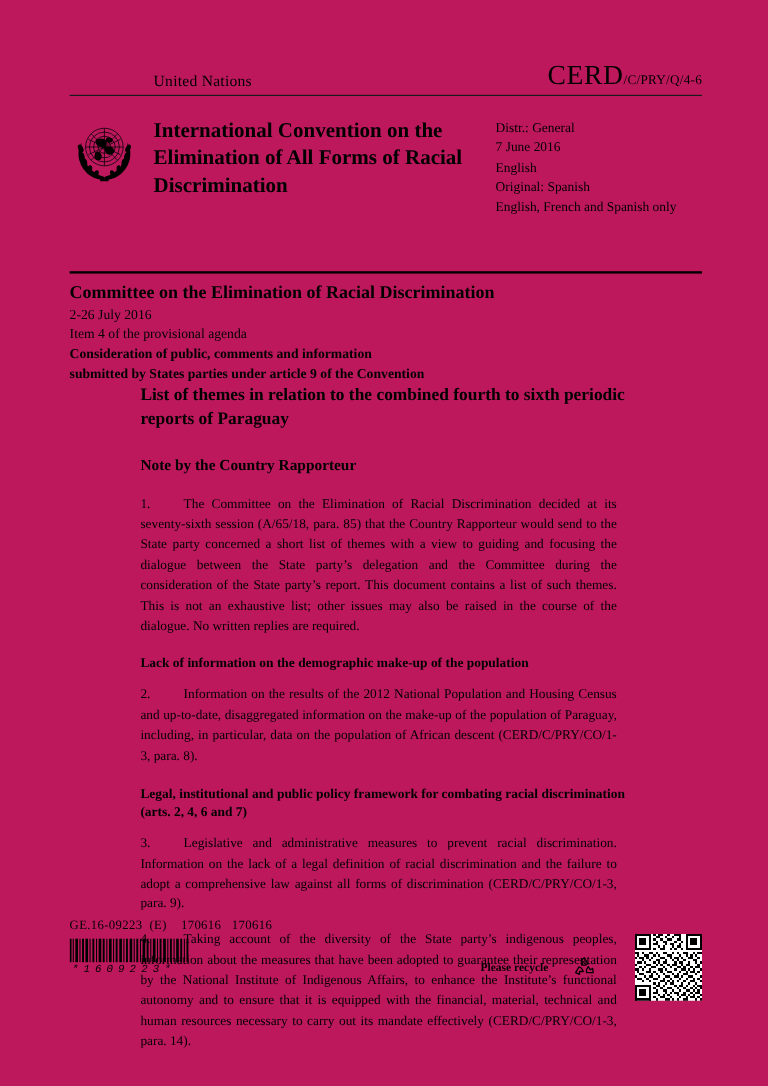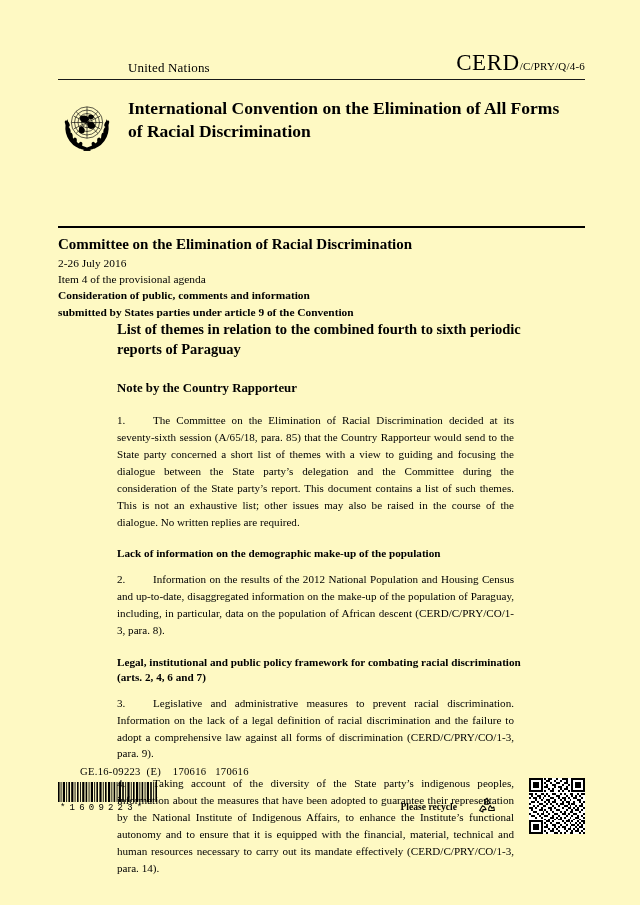--- a/index.html
+++ b/index.html
@@ -8,21 +8,21 @@
     background: #ffffff;
   }
   body {
     font-family: "Liberation Serif", "DejaVu Serif", serif;
     color: #000000;
   }
   .page {
     position: relative;
     width: 640px;
     height: 905px;
-    background: #fef9c3;
+    background: #be185d;
     overflow: hidden;
     box-sizing: border-box;
   }
 
   
   .masthead {
     position: absolute;
     left: 58px;
     top: 50px;
     width: 527px;
@@ -148,24 +148,24 @@
   .footer {
     position: absolute;
     left: 58px;
     top: 766px;
     width: 527px;
   }
   .footer-code {
     font-size: 10.6px;
     letter-spacing: 0.3px;
     white-space: pre;
-    margin-left: 22px;
   }
   .barcode-wrap {
     margin-top: 5px;
+    font-style: italic;
   }
   .barcode-svg { display: block; }
   .barcode-digits {
     font-family: "Liberation Mono", "DejaVu Sans Mono", monospace;
     font-size: 9px;
     letter-spacing: 4.2px;
     margin-top: 1px;
     padding-left: 2px;
   }
   .recycle-zone {
@@ -238,20 +238,27 @@
             <ellipse cx="78" cy="67" rx="3.4" ry="6" transform="rotate(8 78 67)"></ellipse>
             <ellipse cx="71" cy="76" rx="3.4" ry="6" transform="rotate(-8 71 76)"></ellipse>
             <ellipse cx="62" cy="83" rx="3.4" ry="6" transform="rotate(-22 62 83)"></ellipse>
             <path d="M44 90 h12 v3 h-12z"></path>
           </g>
         </svg>
       </div>
 
       <div class="conv-title">International Convention on the Elimination of All Forms of Racial Discrimination</div>
 
+      <div class="distr-block">
+        <div>Distr.: General</div>
+        <div>7 June 2016</div>
+        <div>English</div>
+        <div>Original: Spanish</div>
+        <div>English, French and Spanish only</div>
+      </div>
 
     </div>
   </div>
 
   <div class="rule-heavy"></div>
 
   <div class="committee">
     <div class="committee-name">Committee on the Elimination of Racial Discrimination</div>
     <div>2-26 July 2016</div>
     <div>Item 4 of the provisional agenda</div>

